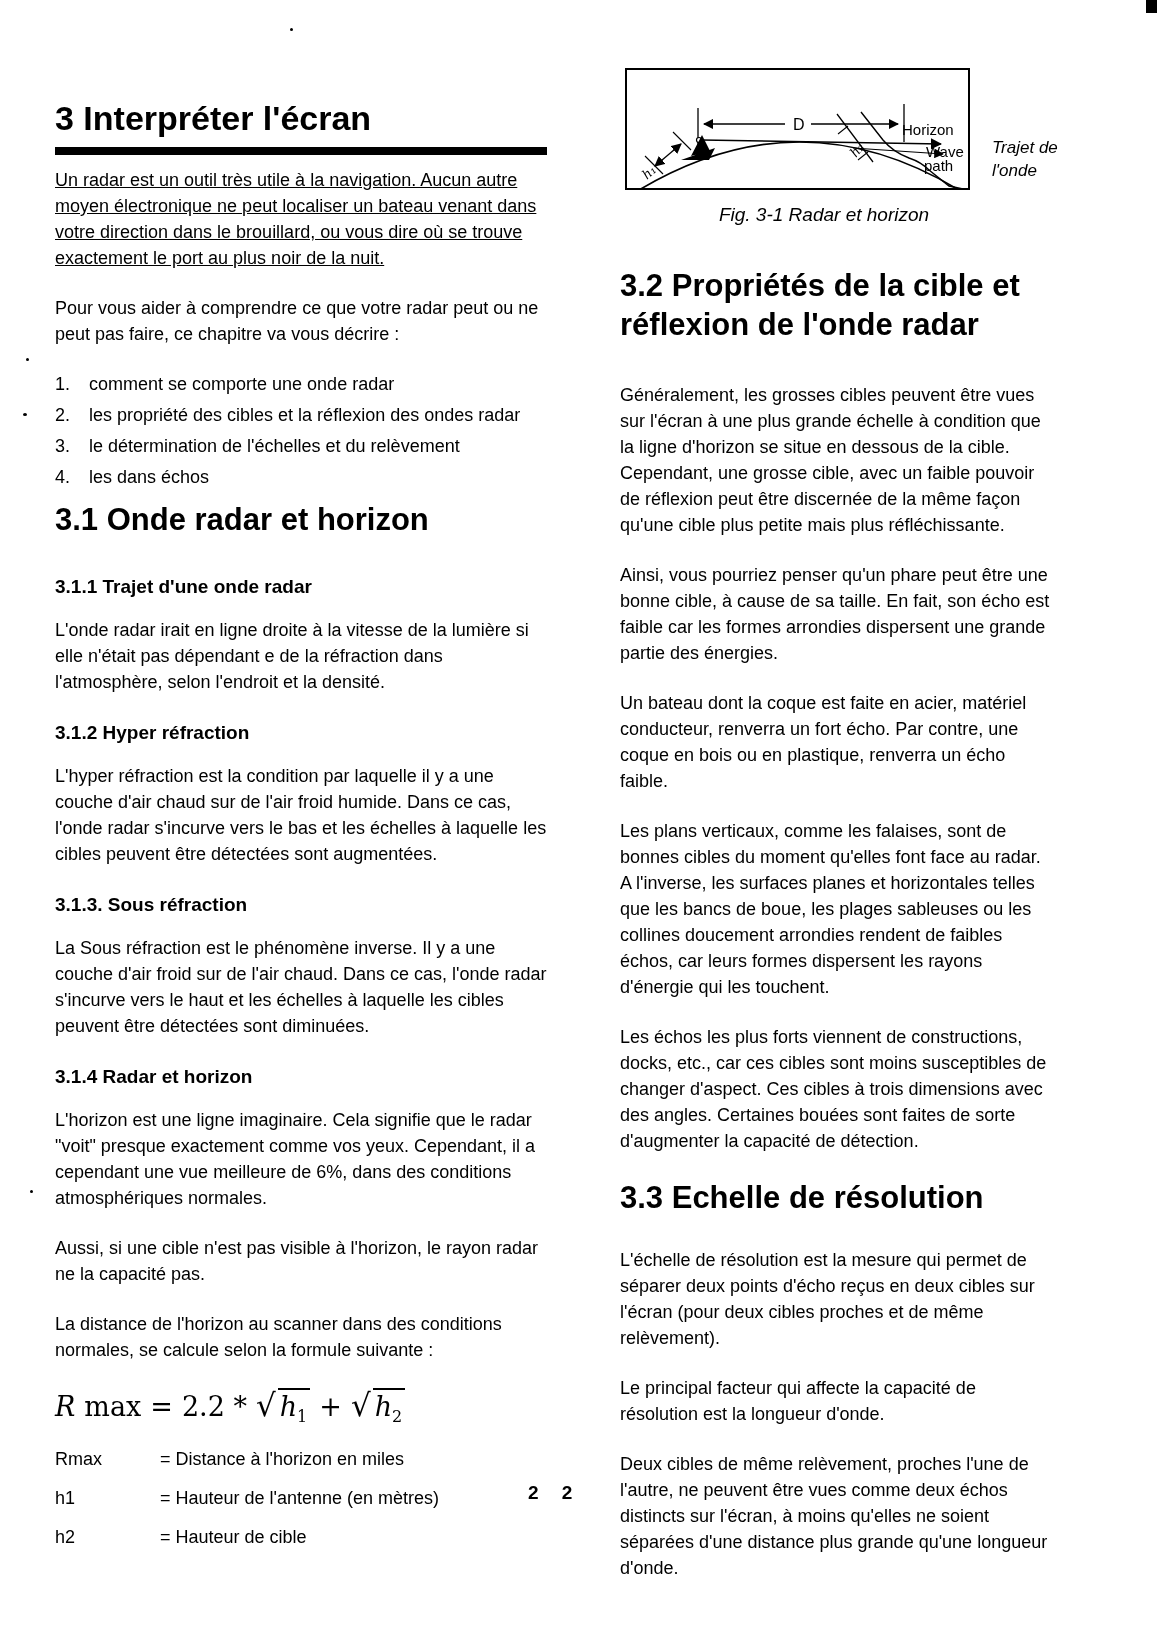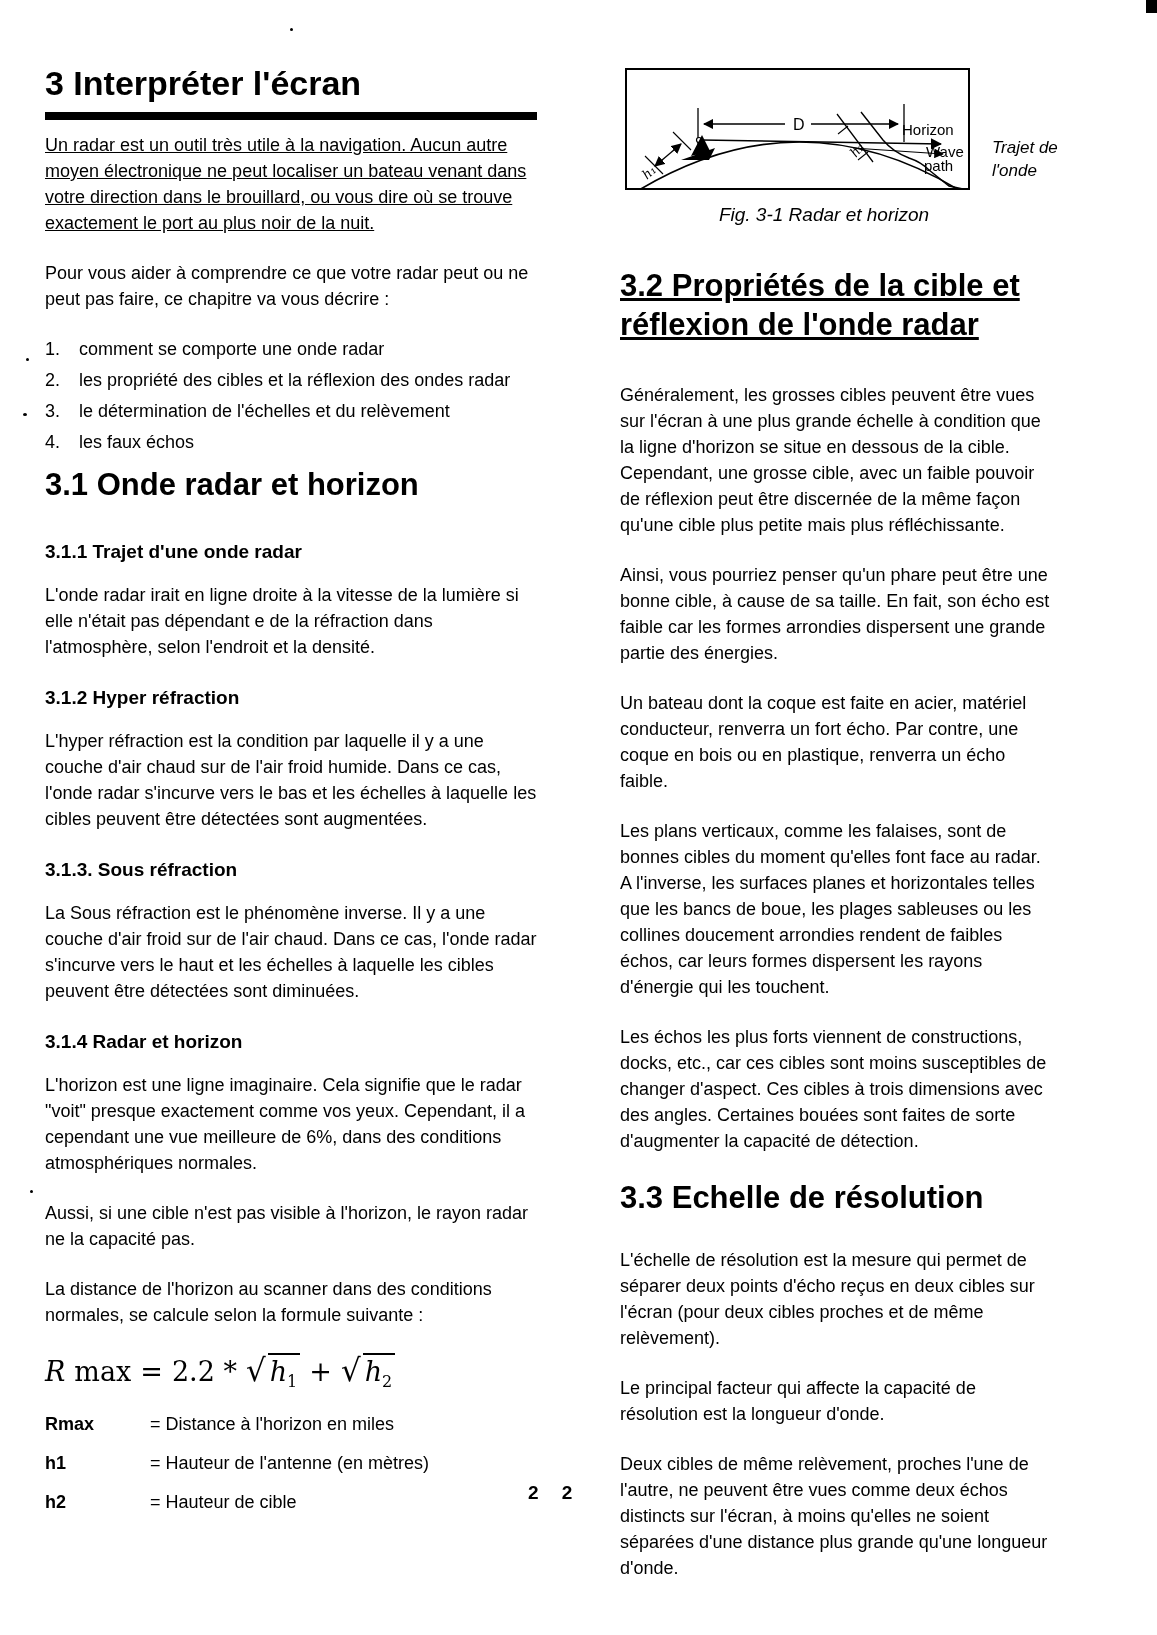--- a/index.html
+++ b/index.html
@@ -3,51 +3,51 @@
 <meta charset="utf-8">
 <style>
   html,body { margin:0; padding:0; background:#e8e8e8; }
   .page {
     position:relative; width:1157px; height:1635px; margin:0 auto;
     background:#ffffff; color:#000;
     font-family:"Liberation Sans", sans-serif;
     overflow:hidden;
   }
   .col { position:absolute; top:60px; }
-  .col-left  { left:45px;  width:492px; }
+  .col-left  { left:55px;  width:492px;margin-top:35px; }
   .col-right { left:620px; width:432px; }
 
   .doc-title { font-size:34px; line-height:42px; font-weight:bold; margin:2px 0 0; }
   .title-rule { height:8px; background:#000; margin:8px 0 0; }
 
   p.body { font-size:18px; line-height:26px; margin:0 0 24px; }
   .col-left > p.body.first { margin-top:12px;text-decoration:underline; }
 
   .list { margin:2px 0 0; }
   .list-row { display:flex; font-size:18px; line-height:26px; margin-bottom:5px; }
   .list-num { width:34px; flex:none; }
   .list-text { flex:1; }
 
   h2.section { font-size:31px; line-height:39px; font-weight:bold; margin:10px 0 36px; }
-  .col-right h2.s32 { margin:34px 0 38px;text-decoration:underline; }
+  .col-right h2.s32 { margin:34px 0 38px; }
   .col-right h2.s33 { margin:14px 0 30px; }
   h3.sub { font-size:19px; line-height:24px; font-weight:bold; margin:26px 0 18px; }
 
   .formula {
     font-family:"DejaVu Serif", serif; font-size:27px;
     display:flex; align-items:baseline; gap:9px;
     margin:4px 0 20px; white-space:nowrap;
   }
   .frm-var { font-style:italic; }
   .radical { font-size:31px; margin-right:-7px; }
   .rad-body { border-top:2px solid #000; padding:1px 3px 0 2px; }
   .rad-body sub { font-size:16px; }
 
   .def-row { display:flex; font-size:18px; line-height:26px; margin-bottom:13px; }
-  .def-term { width:105px; flex:none; font-weight:bold; }
+  .def-term { width:105px; flex:none; font-weight:normal; }
 
   .figure-wrap { position:relative; height:172px; }
   .figure-box { position:absolute; left:5px; top:8px; }
   .fig-side-label {
     position:absolute; left:372px; top:76px; width:70px;
     font-style:italic; font-size:17px; line-height:23px;
   }
   .fig-caption {
     position:absolute; left:4px; top:144px; width:400px; text-align:center;
     font-style:italic; font-size:19px;
@@ -92,21 +92,21 @@
       <div class="list-row">
         <span class="list-num">2.</span>
         <span class="list-text">les propriété des cibles et la réflexion des ondes radar</span>
       </div>
       <div class="list-row">
         <span class="list-num">3.</span>
         <span class="list-text">le détermination de l'échelles et du relèvement</span>
       </div>
       <div class="list-row">
         <span class="list-num">4.</span>
-        <span class="list-text">les faux échos</span>
+        <span class="list-text">les dans échos</span>
       </div>
     </div>
 
     <h2 class="section">3.1 Onde radar et horizon</h2>
 
     <h3 class="sub">3.1.1 Trajet d'une onde radar</h3>
     <p class="body">L'onde radar irait en ligne droite à la vitesse de la lumière si elle n'était pas dépendant e de la réfraction dans l'atmosphère, selon l'endroit et la densité.</p>
 
     <h3 class="sub">3.1.2 Hyper réfraction</h3>
     <p class="body">L'hyper réfraction est la condition par laquelle il y a une couche d'air chaud sur de l'air froid humide. Dans ce cas, l'onde radar s'incurve vers le bas et les échelles à laquelle les cibles peuvent être détectées sont augmentées.</p>

